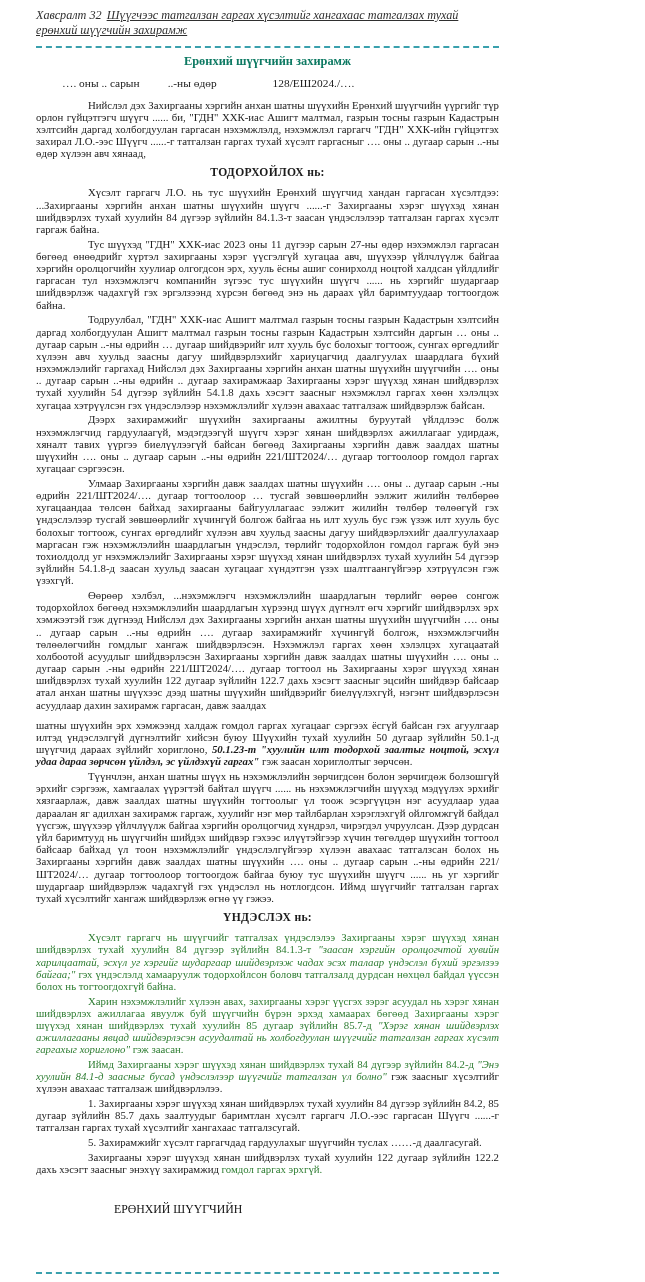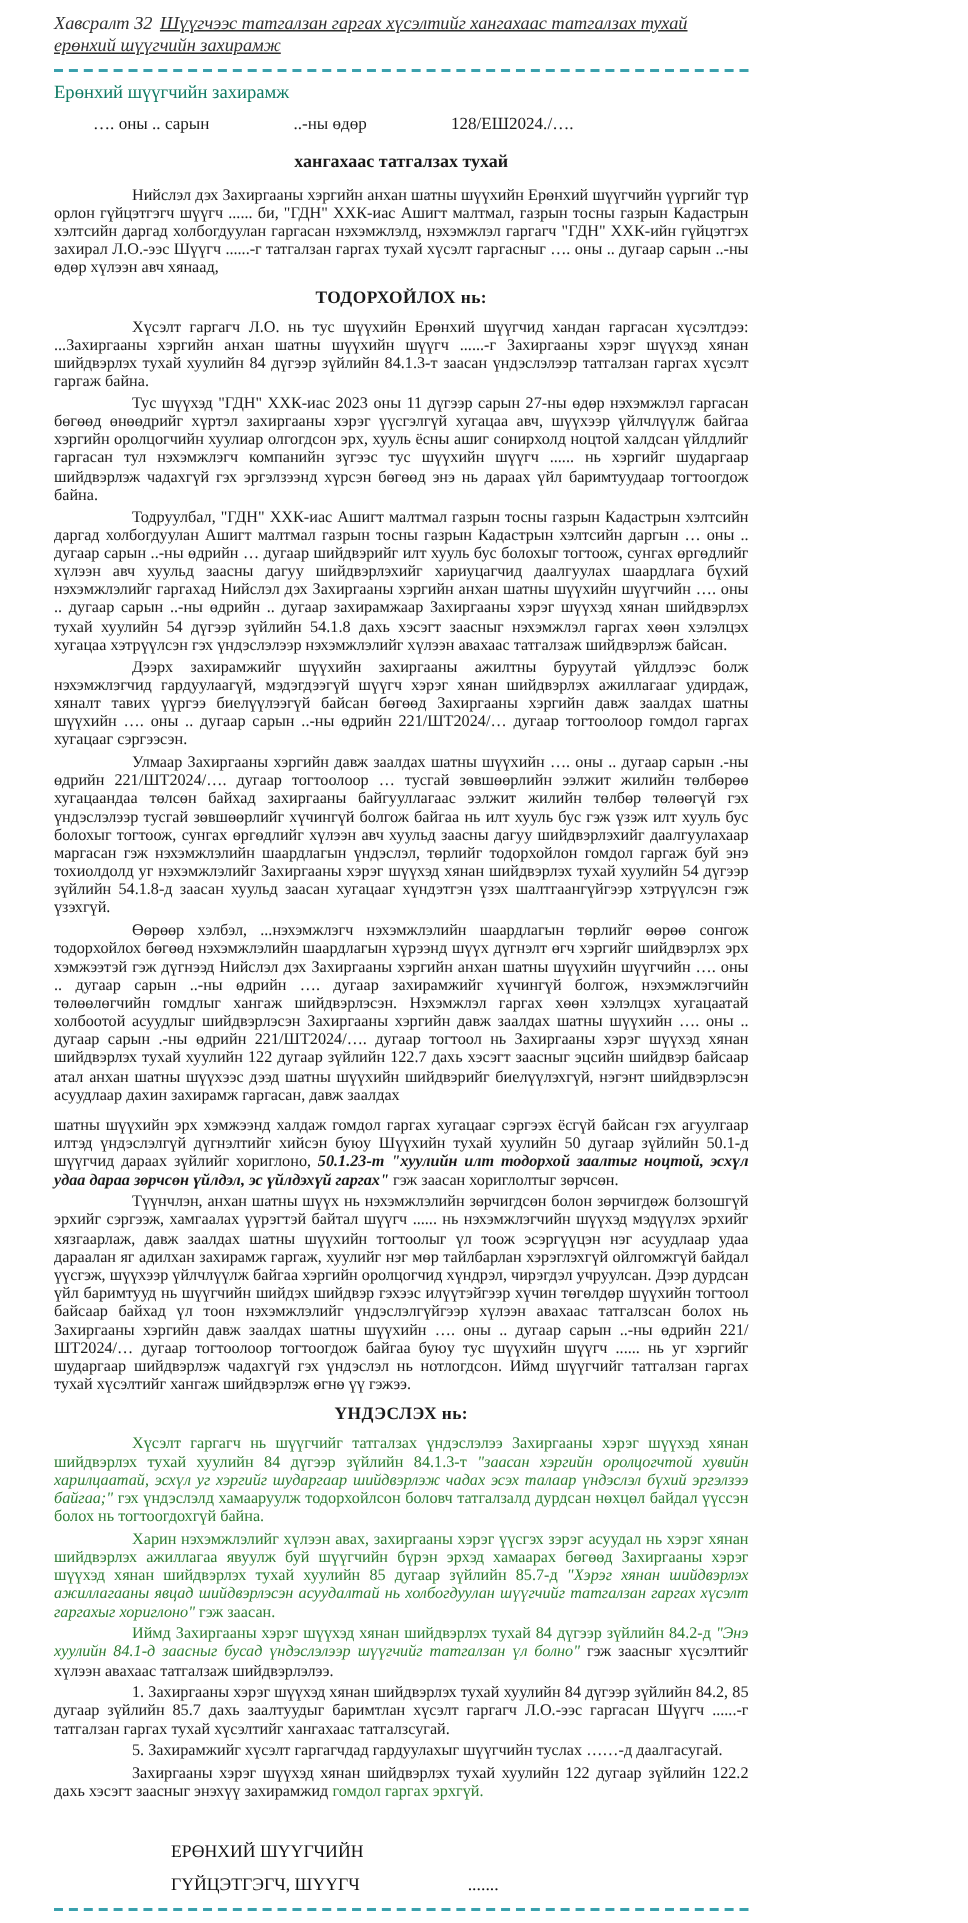--- a/index.html
+++ b/index.html
@@ -6,24 +6,24 @@
   body{
     width:645px;height:1282px;background:#ffffff;overflow:hidden;
     font-family:"Liberation Serif", serif;color:#1b1b1b;
   }
   .page{position:relative;width:535px;height:1282px;box-sizing:border-box;padding:6px 36px 10px 36px;}
   .appendix{font-style:italic;font-size:12.2px;line-height:1.25;color:#2f2f2f;margin-top:2px;}
   .appendix .lbl{margin-right:5px;}
   .appendix .ttl{text-decoration:underline;}
   .dash{border:none;border-top:2px dashed #3aa0ad;margin:7px 0 6px 0;}
   .dash-bottom{position:absolute;left:36px;right:36px;bottom:8px;border:none;border-top:2px dashed #3aa0ad;margin:0;}
-  .doc-type{font-weight:normal;font-size:12.4px;color:#0e7a63;margin:2px 0 8px 0;}
+  .doc-type{text-align:center;font-weight:bold;font-size:12.4px;color:#0e7a63;margin:2px 0 8px 0;}
   .date-row{display:flex;font-size:11.4px;margin:0 0 10px 0;}
   .date-row .d1{margin-left:26px;}
-  .date-row .d2{margin-left:56px;}
+  .date-row .d2{margin-left:28px;}
   .date-row .d3{margin-left:56px;}
   .subject{text-align:center;font-weight:bold;font-size:12px;line-height:1.35;margin-bottom:9px;}
   .para{font-size:10.8px;line-height:1.13;text-align:justify;text-indent:52px;margin:0 0 2.5px 0;}
   .para.cont{text-indent:0;margin-top:8px;}
   .sec-head{text-align:center;font-weight:bold;font-size:11.6px;margin:7px 0 7px 0;letter-spacing:.3px;}
   .green{color:#2e7d32;}
   .it{font-style:italic;}
   .bi{font-weight:bold;font-style:italic;}
   .b{font-weight:bold;}
   .sig{margin:24px 0 0 78px;font-size:11.8px;line-height:1.8;color:#111;}
@@ -43,21 +43,20 @@
 
   <div class="doc-type">Ерөнхий шүүгчийн захирамж</div>
 
   <div class="date-row">
     <span class="d1">…. оны .. сарын</span>
     <span class="d2">..-ны өдөр</span>
     <span class="d3">128/ЕШ2024./….</span>
   </div>
 
   <div class="subject">
-    <div>хангахаас татгалзах тухай</div>
   </div>
 
   <p class="para">Нийслэл дэх Захиргааны хэргийн анхан шатны шүүхийн Ерөнхий шүүгчийн үүргийг түр орлон гүйцэтгэгч шүүгч ...... би, "ГДН" ХХК-иас Ашигт малтмал, газрын тосны газрын Кадастрын хэлтсийн даргад холбогдуулан гаргасан нэхэмжлэлд, нэхэмжлэл гаргагч "ГДН" ХХК-ийн гүйцэтгэх захирал Л.О.-ээс Шүүгч ......-г татгалзан гаргах тухай хүсэлт гаргасныг …. оны .. дугаар сарын ..-ны өдөр хүлээн авч хянаад,</p>
 
   <div class="sec-head">ТОДОРХОЙЛОХ нь:</div>
 
   <p class="para">Хүсэлт гаргагч Л.О. нь тус шүүхийн Ерөнхий шүүгчид хандан гаргасан хүсэлтдээ: ...Захиргааны хэргийн анхан шатны шүүхийн шүүгч ......-г Захиргааны хэрэг шүүхэд хянан шийдвэрлэх тухай хуулийн 84 дүгээр зүйлийн 84.1.3-т заасан үндэслэлээр татгалзан гаргах хүсэлт гаргаж байна.</p>
   <p class="para">Тус шүүхэд "ГДН" ХХК-иас 2023 оны 11 дүгээр сарын 27-ны өдөр нэхэмжлэл гаргасан бөгөөд өнөөдрийг хүртэл захиргааны хэрэг үүсгэлгүй хугацаа авч, шүүхээр үйлчлүүлж байгаа хэргийн оролцогчийн хуулиар олгогдсон эрх, хууль ёсны ашиг сонирхолд ноцтой халдсан үйлдлийг гаргасан тул нэхэмжлэгч компанийн зүгээс тус шүүхийн шүүгч ...... нь хэргийг шударгаар шийдвэрлэж чадахгүй гэх эргэлзээнд хүрсэн бөгөөд энэ нь дараах үйл баримтуудаар тогтоогдож байна.</p>
   <p class="para">Тодруулбал, "ГДН" ХХК-иас Ашигт малтмал газрын тосны газрын Кадастрын хэлтсийн даргад холбогдуулан Ашигт малтмал газрын тосны газрын Кадастрын хэлтсийн даргын … оны .. дугаар сарын ..-ны өдрийн … дугаар шийдвэрийг илт хууль бус болохыг тогтоож, сунгах өргөдлийг хүлээн авч хуульд заасны дагуу шийдвэрлэхийг хариуцагчид даалгуулах шаардлага бүхий нэхэмжлэлийг гаргахад Нийслэл дэх Захиргааны хэргийн анхан шатны шүүхийн шүүгчийн …. оны .. дугаар сарын ..-ны өдрийн .. дугаар захирамжаар Захиргааны хэрэг шүүхэд хянан шийдвэрлэх тухай хуулийн 54 дүгээр зүйлийн 54.1.8 дахь хэсэгт заасныг нэхэмжлэл гаргах хөөн хэлэлцэх хугацаа хэтрүүлсэн гэх үндэслэлээр нэхэмжлэлийг хүлээн авахаас татгалзаж шийдвэрлэж байсан.</p>
   <p class="para">Дээрх захирамжийг шүүхийн захиргааны ажилтны буруутай үйлдлээс болж нэхэмжлэгчид гардуулаагүй, мэдэгдээгүй шүүгч хэрэг хянан шийдвэрлэх ажиллагааг удирдаж, хяналт тавих үүргээ биелүүлээгүй байсан бөгөөд Захиргааны хэргийн давж заалдах шатны шүүхийн …. оны .. дугаар сарын ..-ны өдрийн 221/ШТ2024/… дугаар тогтоолоор гомдол гаргах хугацааг сэргээсэн.</p>
@@ -85,21 +84,17 @@
 
   <p class="para">1. Захиргааны хэрэг шүүхэд хянан шийдвэрлэх тухай хуулийн 84 дүгээр зүйлийн 84.2, 85 дугаар зүйлийн 85.7 дахь заалтуудыг баримтлан хүсэлт гаргагч Л.О.-ээс гаргасан Шүүгч ......-г татгалзан гаргах тухай хүсэлтийг хангахаас татгалзсугай.</p>
   <p class="para">5. Захирамжийг хүсэлт гаргагчдад гардуулахыг шүүгчийн туслах ……-д даалгасугай.</p>
 
   <p class="para">
     <span>Захиргааны хэрэг шүүхэд хянан шийдвэрлэх тухай хуулийн 122 дугаар зүйлийн 122.2 дахь хэсэгт заасныг энэхүү захирамжид </span><span class="green">гомдол гаргах эрхгүй.</span>
   </p>
 
   <div class="sig">
     <div>ЕРӨНХИЙ ШҮҮГЧИЙН</div>
-    <div class="sig-row">
-      <span>ГҮЙЦЭТГЭГЧ, ШҮҮГЧ</span>
-      <span class="sig-dots">.......</span>
-    </div>
   </div>
 
   <hr class="dash-bottom">
 
 </div>
 
 </body></html>

